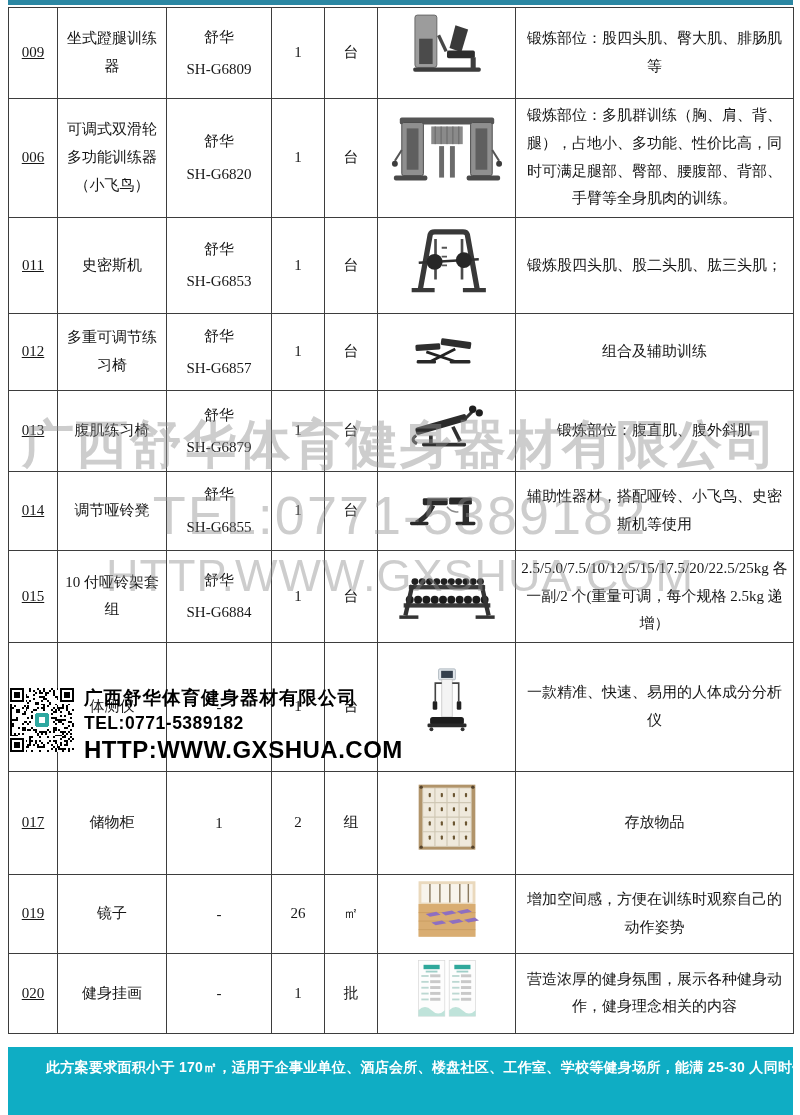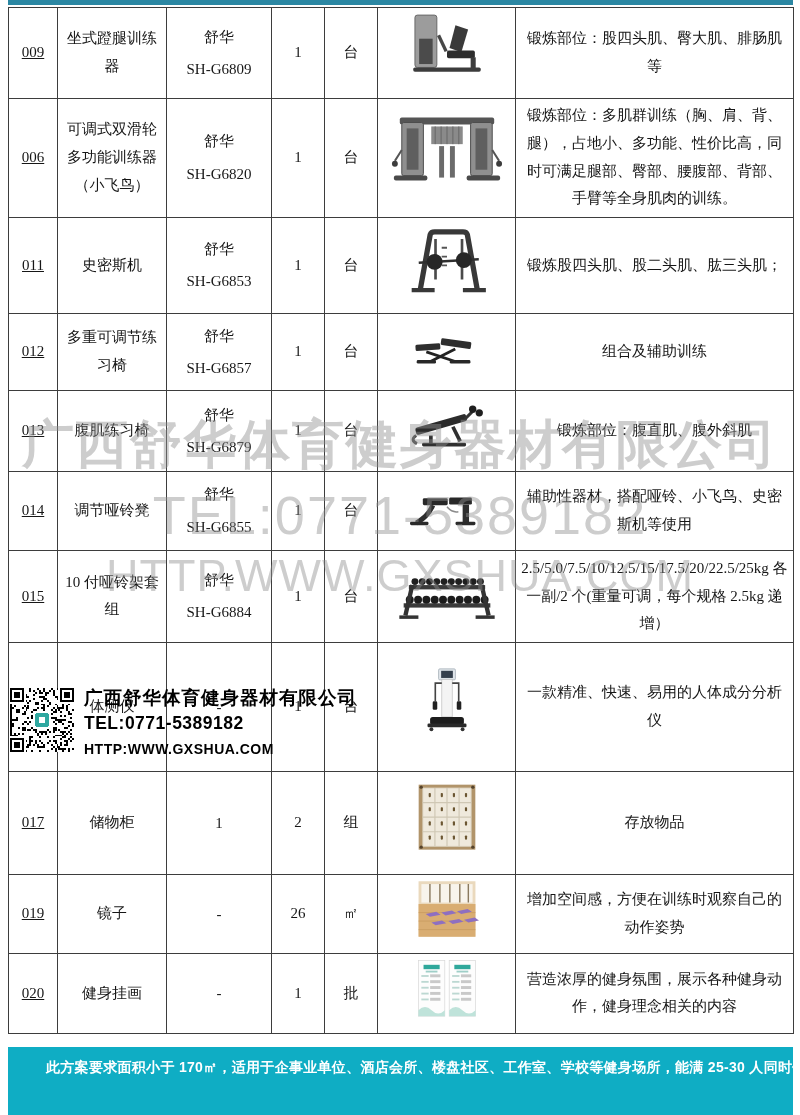--- a/index.html
+++ b/index.html
@@ -24,21 +24,21 @@
   #wm1{top:410px;font-size:52px;font-weight:bold;letter-spacing:2px;}
   #wm2{top:484px;font-size:54px;letter-spacing:2px;}
   #wm3{top:550px;font-size:45px;letter-spacing:1px;}
 
   
   #contact{position:absolute;left:10px;top:685px;z-index:6;display:flex;align-items:flex-start;}
   #contact .qr{flex:0 0 auto;margin-right:10px;}
   #contact .lines{font-family:"Liberation Sans",sans-serif;color:#000;font-weight:bold;padding-top:1px;}
   .ct1{font-size:18.5px;letter-spacing:1px;line-height:24px;}
   .ct2{font-size:17.5px;letter-spacing:.5px;line-height:26px;}
-  .ct3{font-size:14px;letter-spacing:.5px;line-height:27px;}
+  .ct3{font-size:24px;letter-spacing:.5px;line-height:27px;}
 
   #footer{position:absolute;left:8px;top:1047px;width:785px;height:68px;background:#0fadc4;z-index:7;
           color:#fff;font-family:"Liberation Sans",sans-serif;font-size:14px;font-weight:600;
           box-sizing:border-box;padding:6px 8px 0 10px;letter-spacing:.3px;}
   #footer .f1{text-indent:2em;white-space:nowrap;line-height:28px;}
   #footer .f2{white-space:nowrap;line-height:28px;}
 </style>
 </head>
 <body>
 

